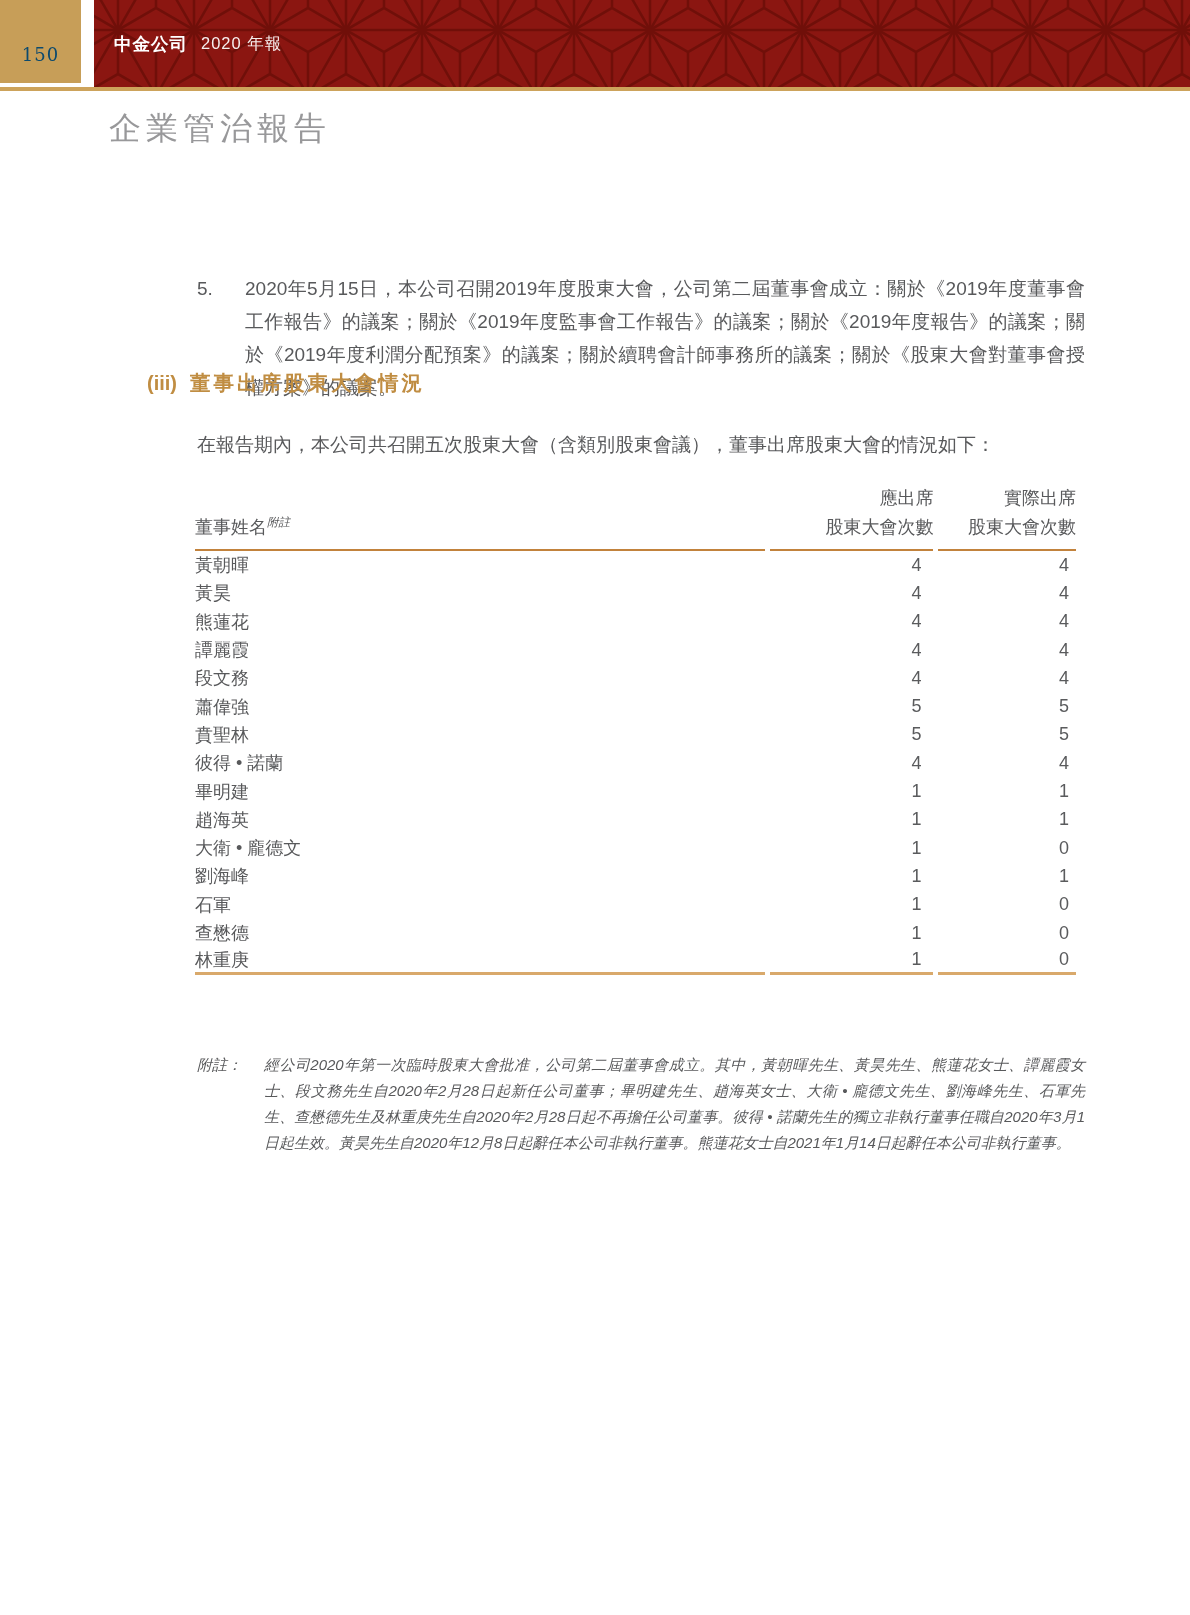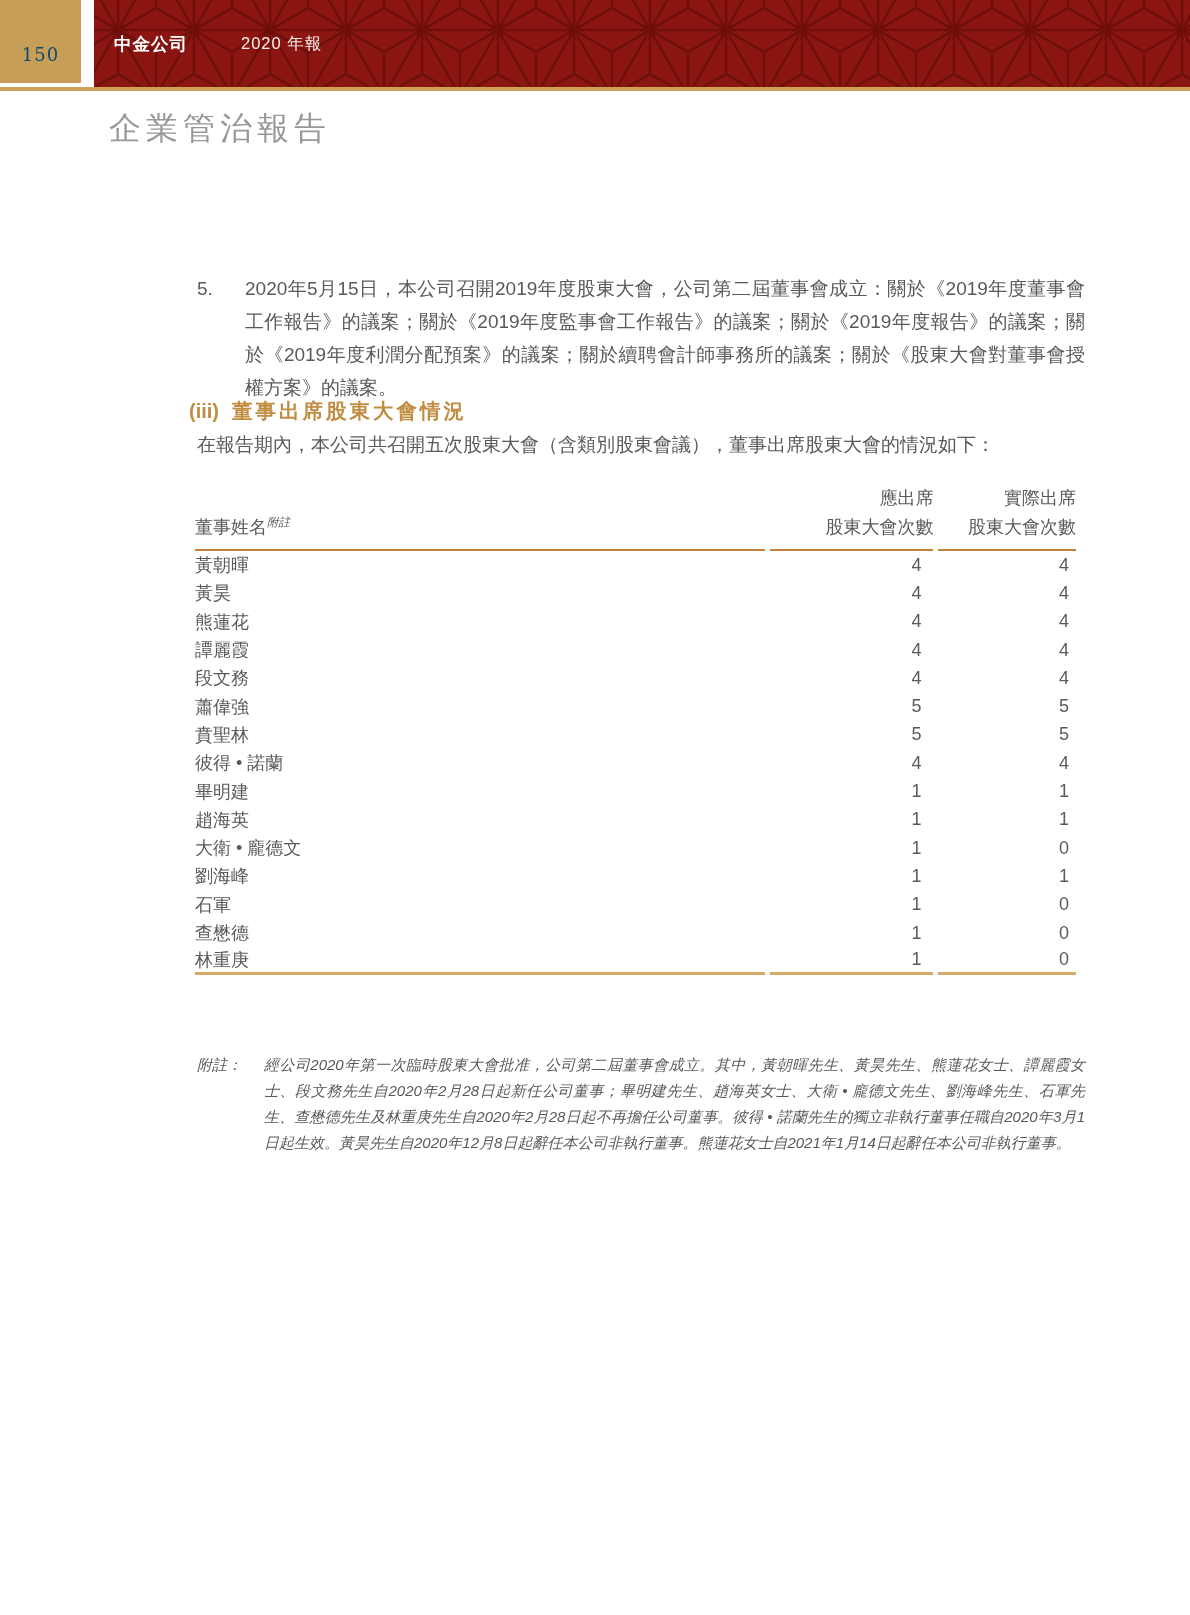--- a/index.html
+++ b/index.html
@@ -44,21 +44,20 @@
     width: 100%; height: 100%;
     display: block;
   }
   .banner-label {
     position: absolute;
     left: 20px; top: 0;
     height: 100%;
     display: flex;
     align-items: center;
     z-index: 2;
-    gap: 40px;
   }
   .banner-company {
     color: #ffffff;
     font-weight: 700;
     font-size: 17.5px;
     letter-spacing: 1px;
   }
   .banner-edition {
     color: rgba(255,255,255,0.93);
     font-weight: 400;
@@ -100,26 +99,25 @@
   .para5-text {
     flex: 1;
     font-size: 19px;
     line-height: 33px;
     text-align: justify;
   }
 
   
   .section-heading {
     position: absolute;
-    left: 147px; top: 397px;
+    left: 147px; top: 369px;
     display: flex;
     align-items: baseline;
     color: #c08d42;
     font-weight: 700;
-    margin-left: 42px;
   }
   .section-marker {
     font-size: 20px;
     margin-right: 13px;
   }
   .section-title {
     font-size: 20.5px;
     letter-spacing: 3px;
   }
   .section-intro {

